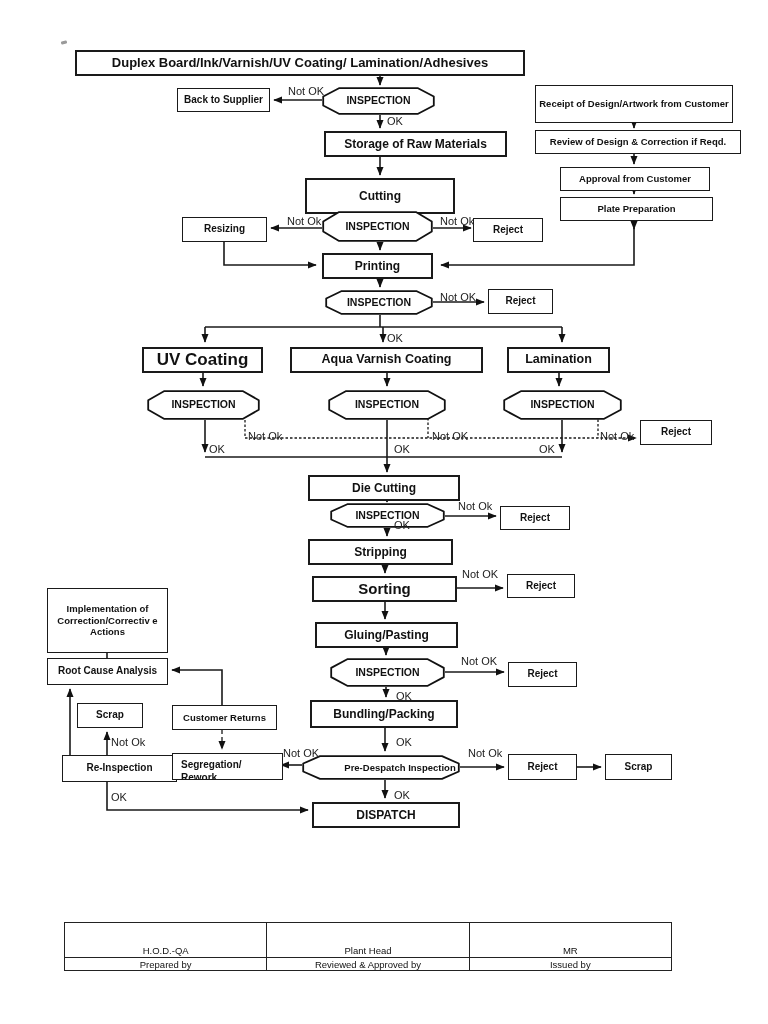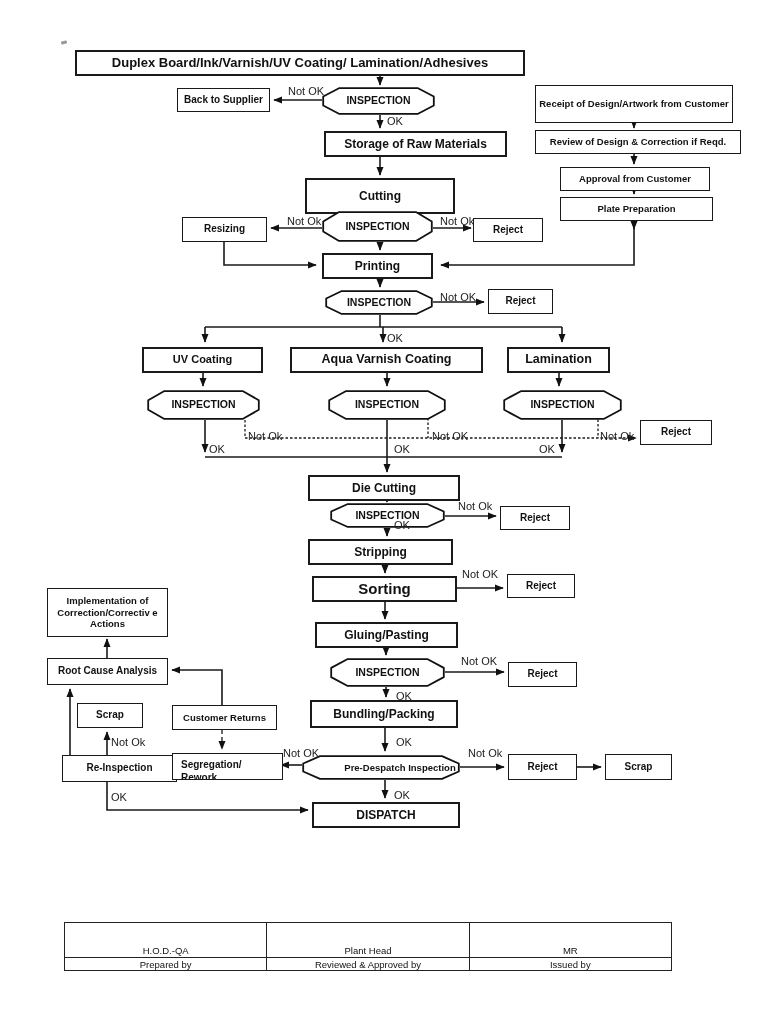--- a/index.html
+++ b/index.html
@@ -147,21 +147,21 @@
       </div>
       <div class="node hex" style="left: 325px; top: 290px; width: 108px; height: 25px; font-size: 10.5px;">
         <svg width="108" height="25">
           <polygon points="16.2,1.2 91.8,1.2 106.8,8.5 106.8,16.5 91.8,23.8 16.2,23.8 1.2,16.5 1.2,8.5" fill="#fff" stroke="#111" stroke-width="1.8" stroke-linejoin="round"></polygon>
         </svg>
         <span>INSPECTION</span>
       </div>
       <div class="node box" style="left: 488px; top: 289px; width: 65px; height: 25px; font-size: 10px;">
         <span>Reject</span>
       </div>
-      <div class="node box thick" style="left: 142px; top: 347px; width: 121px; height: 19px; font-size: 11px;">
+      <div class="node box thick" style="left: 142px; top: 347px; width: 121px; height: 19px; font-size: 17px;">
         <span>UV Coating</span>
       </div>
       <div class="node box thick" style="left: 290px; top: 347px; width: 193px; height: 26px; font-size: 12.5px;">
         <span>Aqua Varnish Coating</span>
       </div>
       <div class="node box thick" style="left: 507px; top: 347px; width: 103px; height: 26px; font-size: 12.5px;">
         <span>Lamination</span>
       </div>
       <div class="node hex" style="left: 147px; top: 390px; width: 113px; height: 30px; font-size: 10.5px;">
         <svg width="113" height="30">
@@ -213,21 +213,21 @@
           <polygon points="17.25,1.2 97.75,1.2 113.8,9.860000000000001 113.8,19.14 97.75,27.8 17.25,27.8 1.2,19.14 1.2,9.860000000000001" fill="#fff" stroke="#111" stroke-width="1.8" stroke-linejoin="round"></polygon>
         </svg>
         <span>INSPECTION</span>
       </div>
       <div class="node box" style="left: 508px; top: 662px; width: 69px; height: 25px; font-size: 10px;">
         <span>Reject</span>
       </div>
       <div class="node box thick" style="left: 310px; top: 700px; width: 148px; height: 28px; font-size: 12px;">
         <span>Bundling/Packing</span>
       </div>
-      <div class="node box" style="left: 47px; top: 588px; width: 121px; height: 49px; font-size: 9.5px; text-align: center;">
+      <div class="node box" style="left: 47px; top: 588px; width: 121px; height: 65px; font-size: 9.5px; text-align: center;">
         <span>Implementation of Correction/Correctiv e Actions</span>
       </div>
       <div class="node box" style="left: 47px; top: 658px; width: 121px; height: 27px; font-size: 10px;">
         <span>Root Cause Analysis</span>
       </div>
       <div class="node box" style="left: 77px; top: 703px; width: 66px; height: 25px; font-size: 10px;">
         <span>Scrap</span>
       </div>
       <div class="node box" style="left: 172px; top: 705px; width: 105px; height: 25px; font-size: 9.5px;">
         <span>Customer Returns</span>

